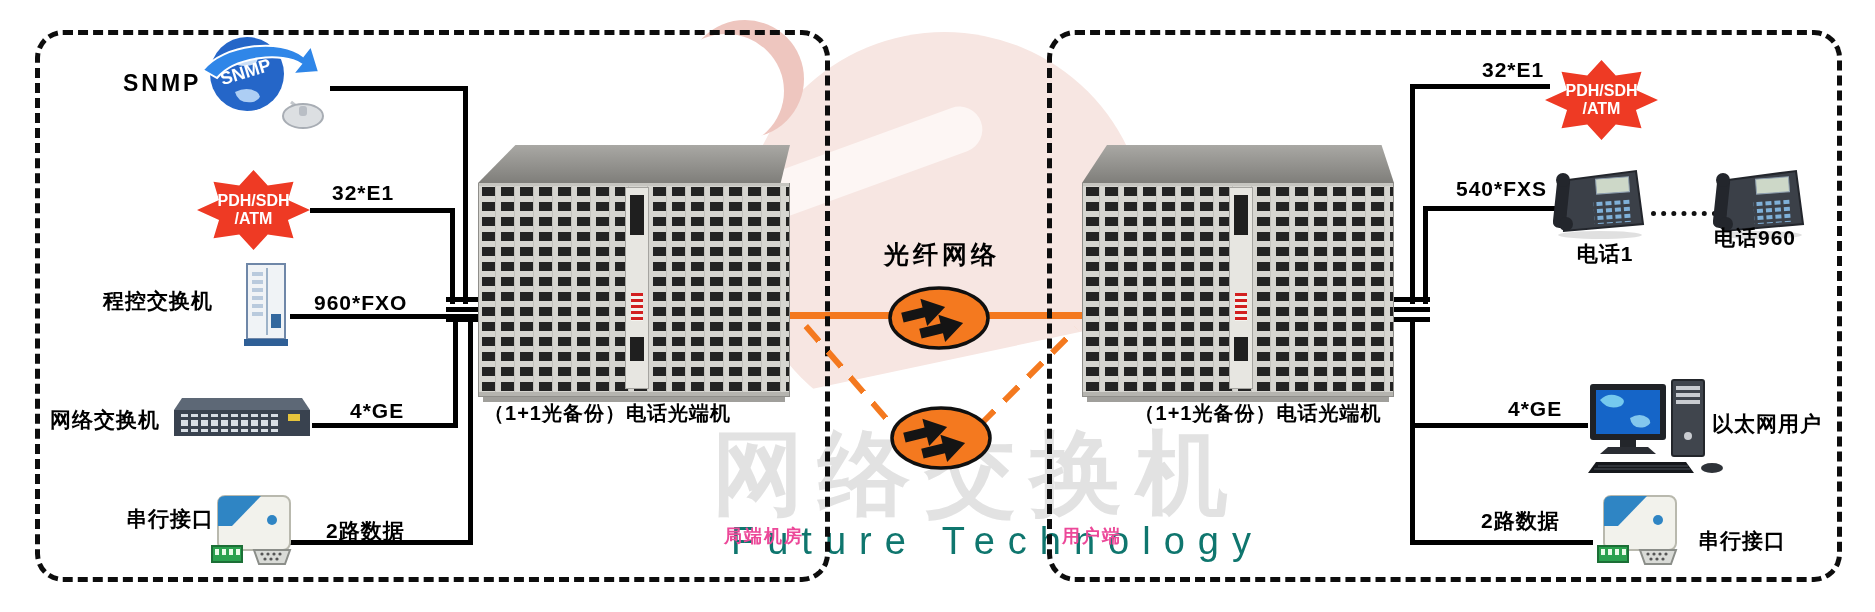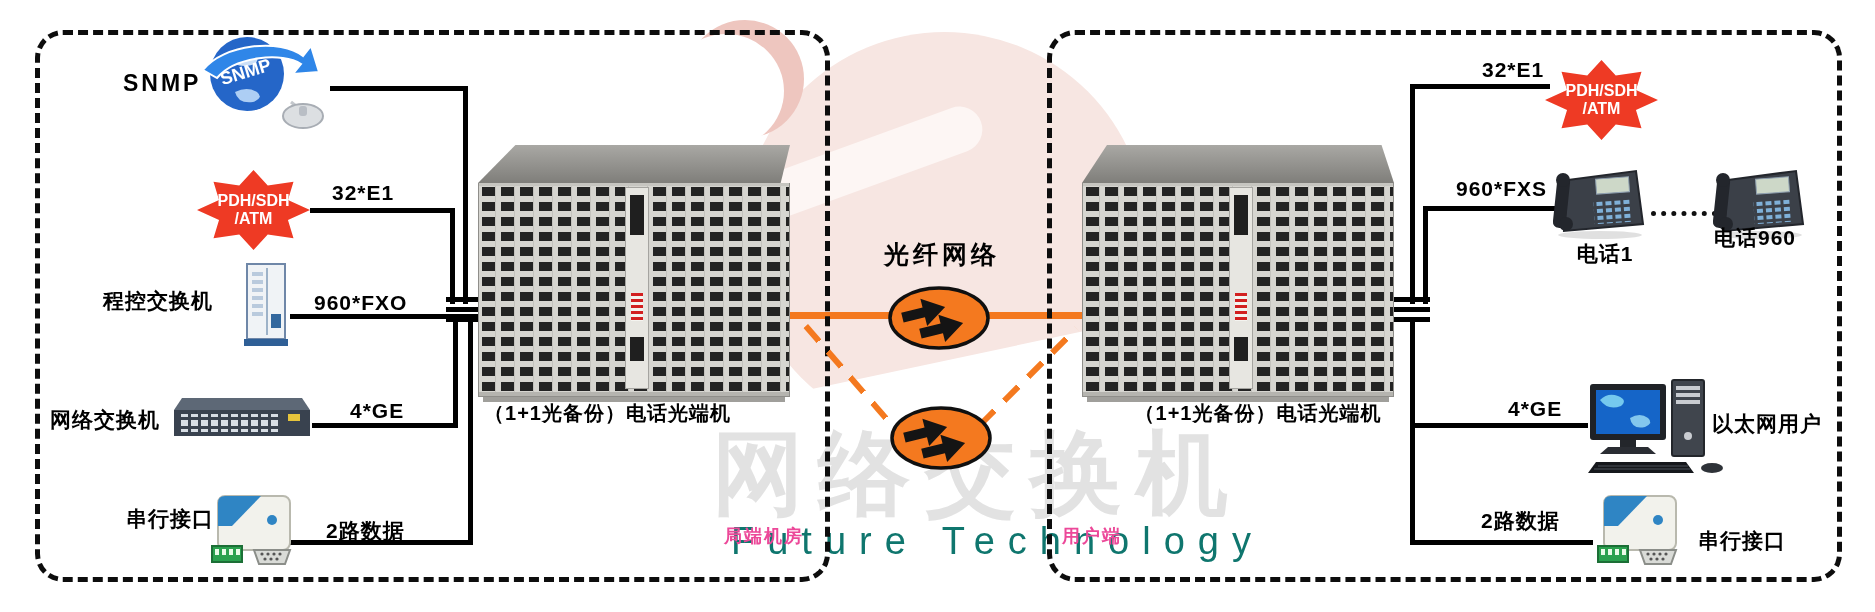--- a/index.html
+++ b/index.html
@@ -225,21 +225,21 @@
     <div>（1+1光备份）电话光端机</div>
   </div>
   <div class="zone-label" style="left:724px;top:524px;">局端机房</div>
 
   <div class="label" style="left:1482px;top:58px;">32*E1</div>
   <div class="star" style="left:1545px;top:60px;width:113px;height:80px;">
     <span>PDH/SDH</span>
     <span>/ATM</span>
   </div>
 
-  <div class="label" style="left:1456px;top:177px;">960*FXS</div>
+  <div class="label" style="left:1456px;top:177px;">540*FXS</div>
   <div class="icon" style="left:1552px;top:152px;">
     <svg width="96" height="88" viewBox="0 0 96 88">
       <defs>
         <pattern id="keys1" width="9" height="7" patternUnits="userSpaceOnUse">
           <rect width="6" height="4" fill="#7fb0d8"></rect>
         </pattern>
       </defs>
       <ellipse cx="48" cy="83" rx="42" ry="4" fill="#000" opacity="0.12"></ellipse>
       <path d="M16 28 L84 19 L91 72 L12 79 Z" fill="#3b4048" stroke="#23262c" stroke-width="2"></path>
       <rect x="44" y="26" width="33" height="15" fill="#cdd8c8" stroke="#8fa0b0" transform="rotate(-4 60 33)"></rect>

